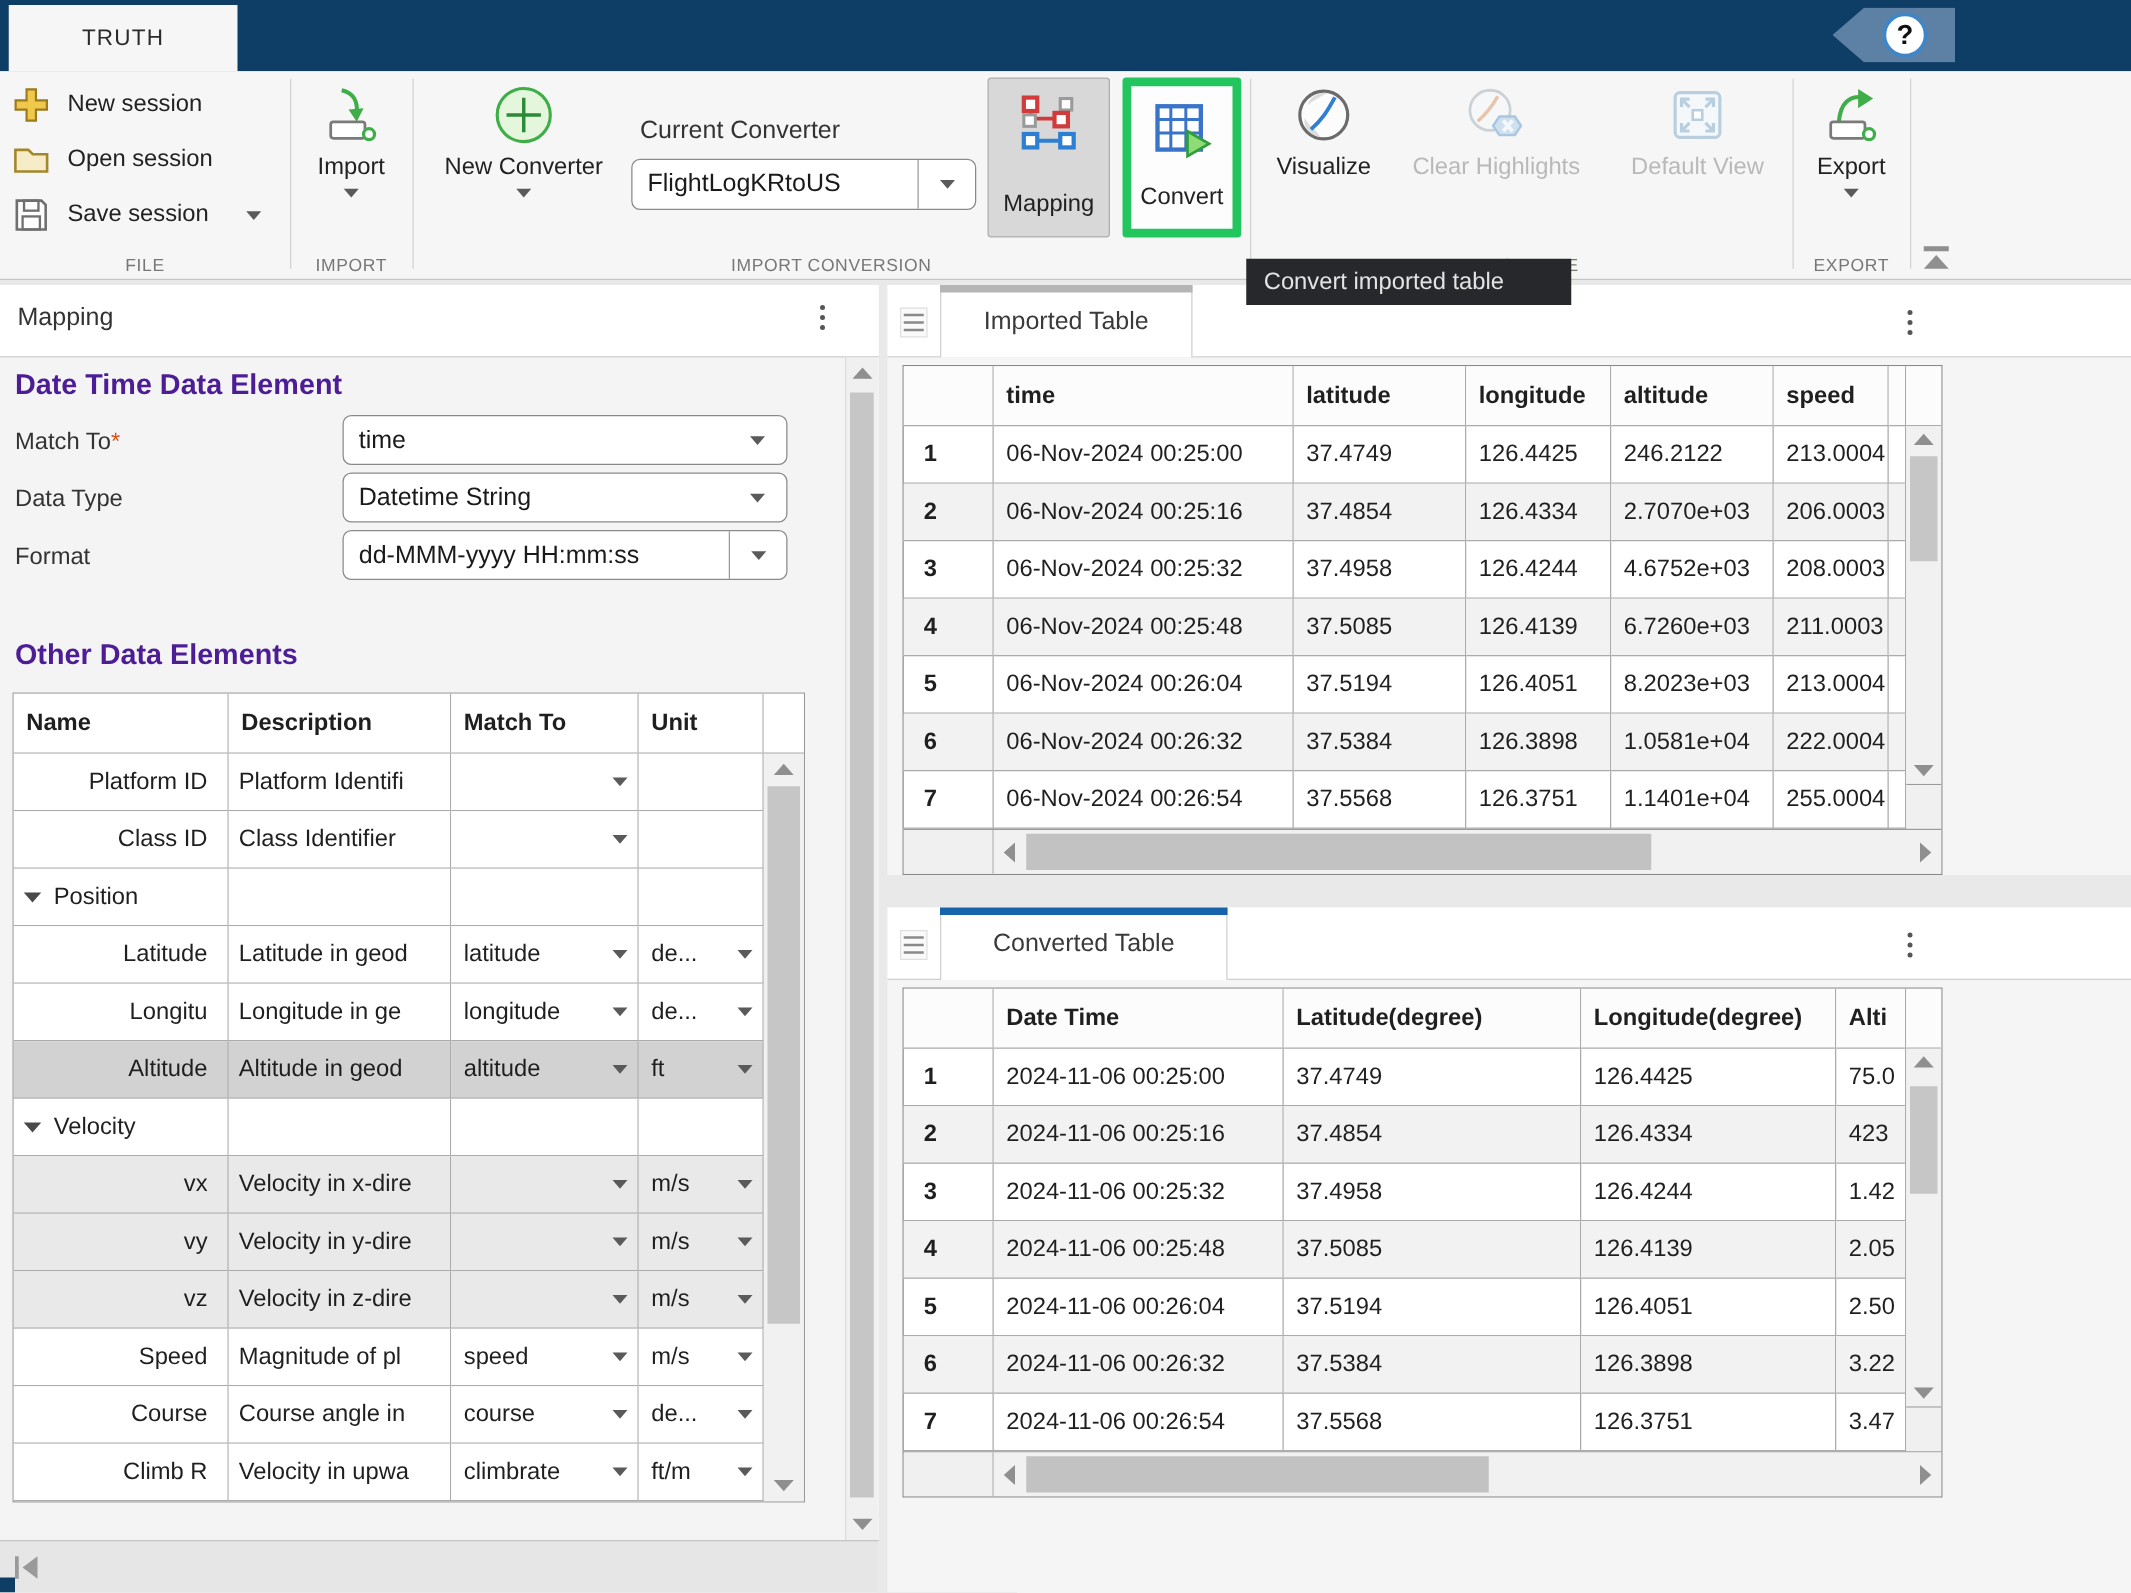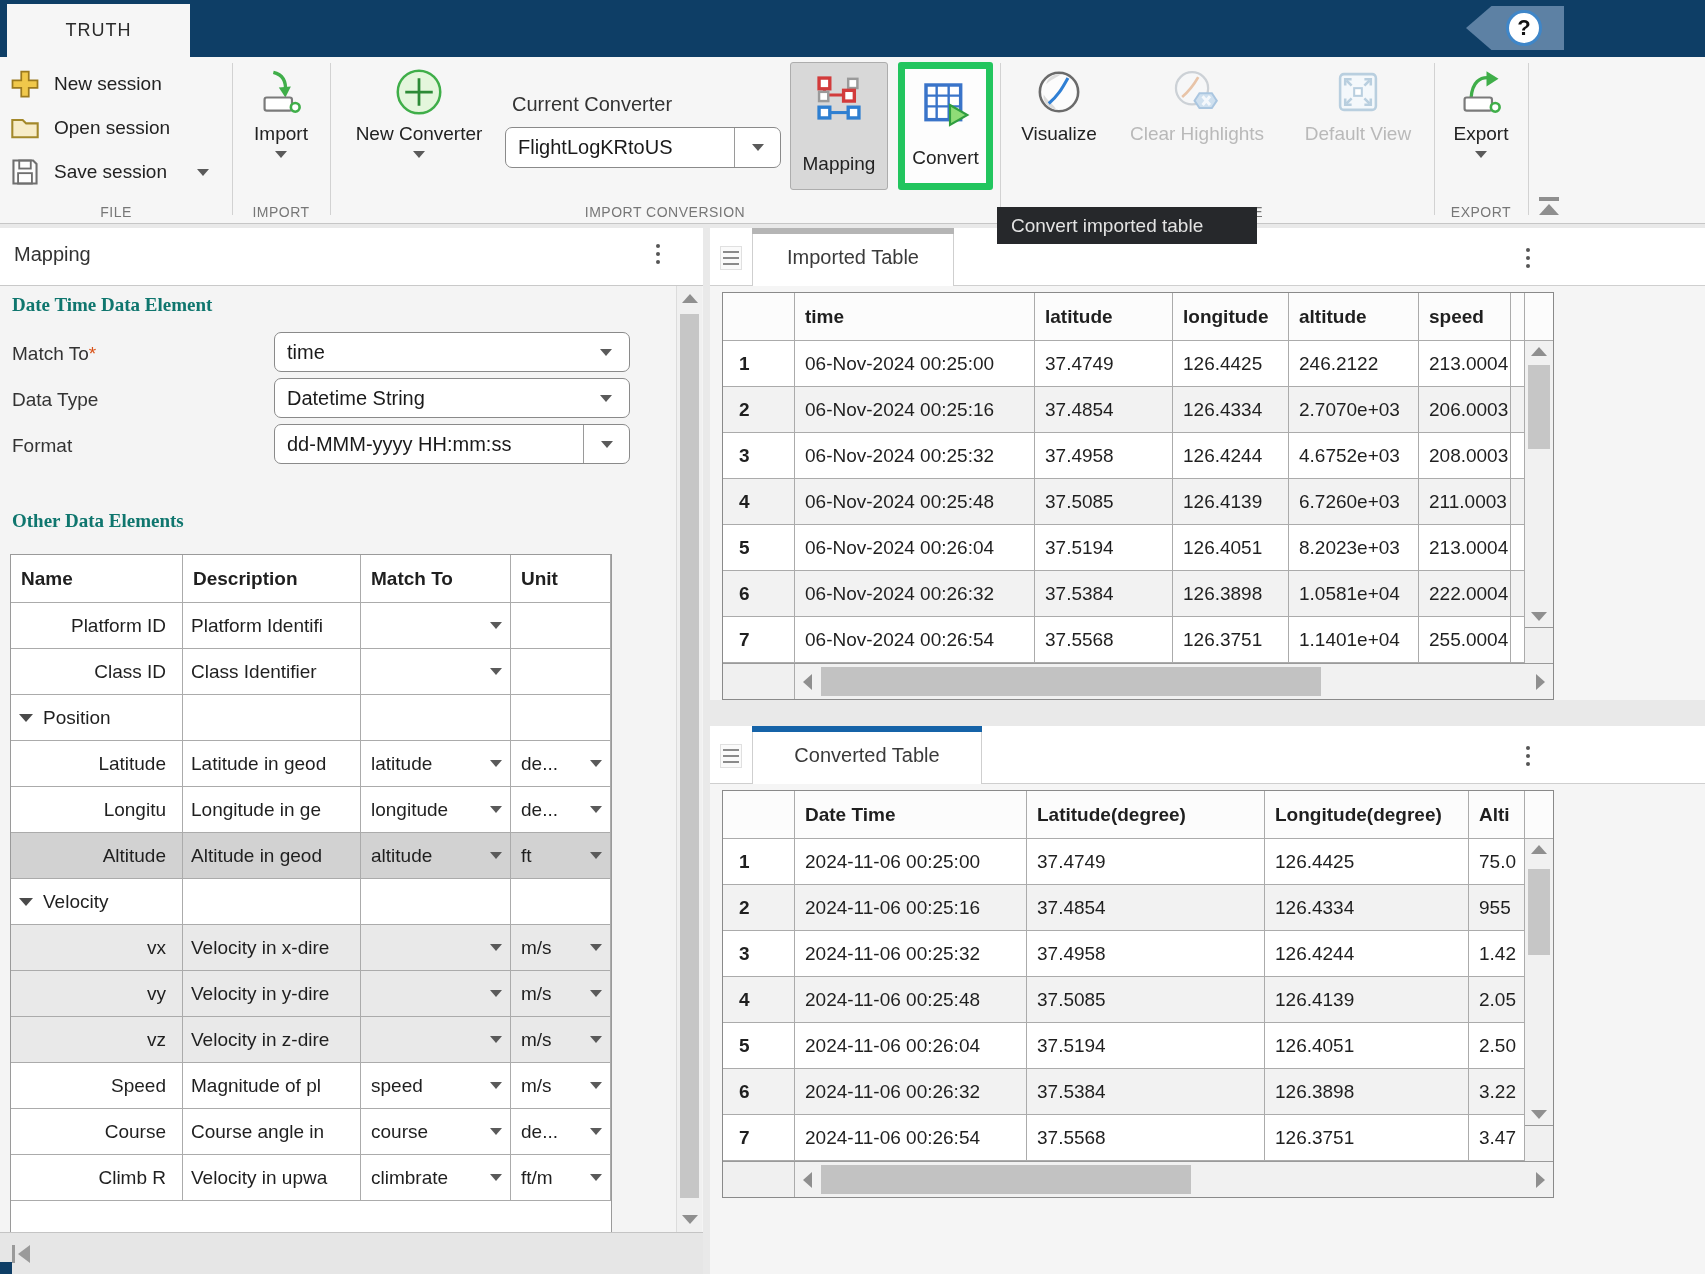--- a/index.html
+++ b/index.html
@@ -30,26 +30,26 @@
   .combo .arr-seg { width:46px; align-self:stretch; display:flex; align-items:center; justify-content:center; }
   .combo.split .arr-seg { border-left:1px solid #9a9a9a; }
   .tooltip { left:997px; top:207px; width:260px; height:37px; background:#26282b; color:#e3e3e3; font-size:19px; display:flex; align-items:center; padding-left:14px; z-index:60; }
 
   
   .panel-header { position:absolute; left:0; top:0; right:0; height:58px; background:#fff; border-bottom:1px solid #c9c9c9; }
   .mapping-panel { left:0; top:228px; width:703px; height:1046px; background:#f4f4f4; }
   .mapping-title { position:absolute; left:14px; top:15px; font-size:20px; color:#333; }
   .dots { display:flex; flex-direction:column; gap:4px; }
   .dots i { width:4px; height:4px; border-radius:50%; background:#555; }
-  .sect-title { position:absolute; left:12px; font-size:19px; font-weight:bold; color:#0f766e;font-family:Liberation Serif, serif; }
+  .sect-title { position:absolute; left:12px; font-size:23px; font-weight:bold; color:#4c1d95; }
   .fld-label { position:absolute; left:12px; font-size:19px; color:#333; }
   .req { color:#d95319; }
 
   
-  .m-table { position:absolute; left:10px; top:326px; display:flex; border:1px solid #9a9a9a; background:#fff;flex-direction:column; }
+  .m-table { position:absolute; left:10px; top:326px; display:flex; border:1px solid #9a9a9a; background:#fff; }
   .m-grid { display:grid; grid-template-columns:172px 178px 150px 100px; }
   .mc { border-right:1px solid #ababab; border-bottom:1px solid #ababab; height:46px; display:flex; align-items:center; font-size:19px; background:#fff; overflow:hidden; white-space:nowrap; }
   .mh { height:48px; font-weight:bold; padding-left:10px; background:#fff; }
   .mc.namec { justify-content:flex-end; padding-right:16px; }
   .mc.grpc { justify-content:flex-start; padding-left:8px; gap:10px; }
   .mc.ddc { justify-content:space-between; padding:0 8px 0 10px; }
   .mc.sel { background:#d2d2d2; }
   .mc.dim { background:#e9e9e9; }
   .exp { width:0; height:0; border-left:7px solid transparent; border-right:7px solid transparent; border-top:8px solid #4a4a4a; }
   .m-scrollcol { width:32px; display:flex; flex-direction:column; }
@@ -547,21 +547,21 @@
           <div class="dc dh">Alti</div>
           <div class="dc rn">1</div>
           <div class="dc ">2024-11-06 00:25:00</div>
           <div class="dc ">37.4749</div>
           <div class="dc ">126.4425</div>
           <div class="dc ">75.0</div>
           <div class="dc rn even">2</div>
           <div class="dc  even">2024-11-06 00:25:16</div>
           <div class="dc  even">37.4854</div>
           <div class="dc  even">126.4334</div>
-          <div class="dc  even">955</div>
+          <div class="dc  even">423</div>
           <div class="dc rn">3</div>
           <div class="dc ">2024-11-06 00:25:32</div>
           <div class="dc ">37.4958</div>
           <div class="dc ">126.4244</div>
           <div class="dc ">1.42</div>
           <div class="dc rn even">4</div>
           <div class="dc  even">2024-11-06 00:25:48</div>
           <div class="dc  even">37.5085</div>
           <div class="dc  even">126.4139</div>
           <div class="dc  even">2.05</div>

